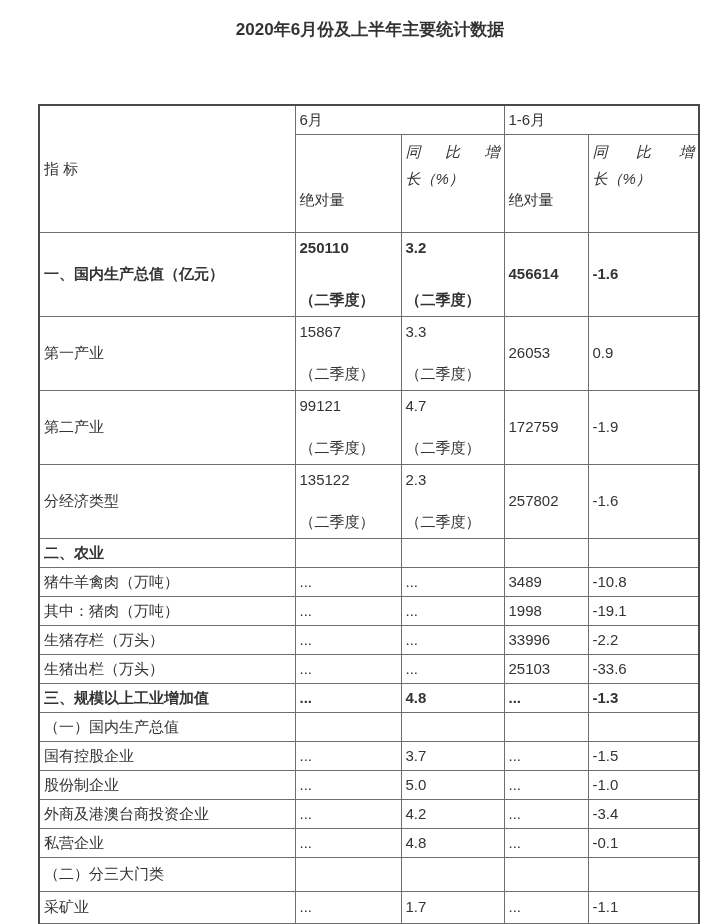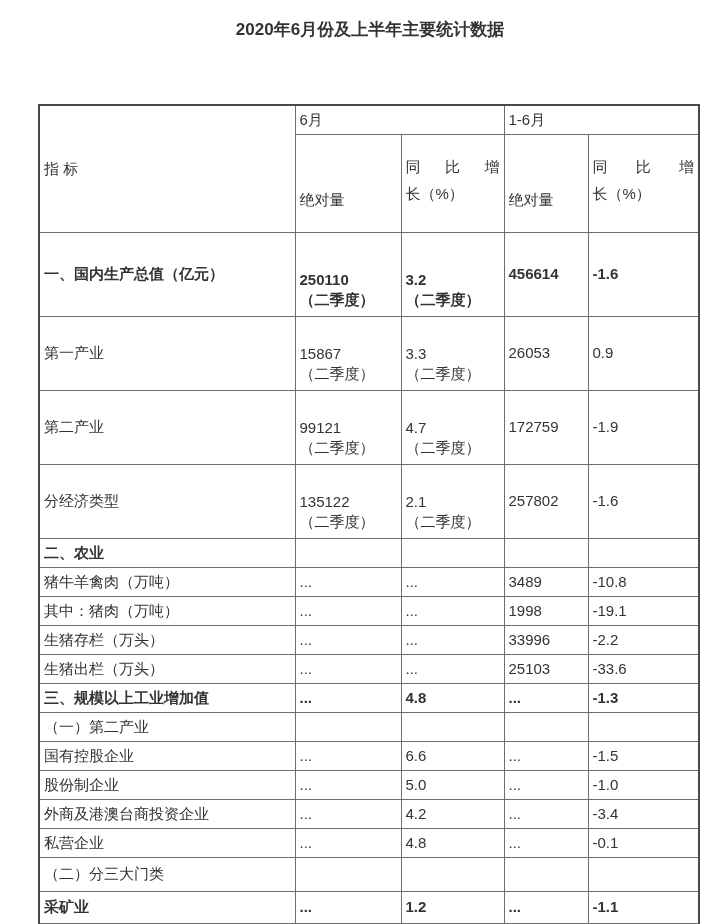--- a/index.html
+++ b/index.html
@@ -40,40 +40,41 @@
     color: #333333;
     overflow: hidden;
     word-break: break-all;
   }
   
   thead tr.hdr1 { height: 29px; }
   thead tr.hdr2 { height: 98px; }
   thead td.abs-cell { vertical-align: top; padding-top: 55px; }
   thead td.yoy-cell {
     vertical-align: top;
-    padding-top: 18px;
+    padding-top: 3px;
     line-height: 27px;
     text-align: justify;
     text-justify: inter-ideograph;
+    font-style: italic;
   }
   
   tbody tr { height: 29px; }
   tbody tr:nth-child(1) { height: 84px; }
   tbody tr:nth-child(2),
   tbody tr:nth-child(3),
   tbody tr:nth-child(4) { height: 74px; }
   tbody tr:nth-child(16) { height: 34px; }
-  tbody tr:nth-child(17) { height: 32px; font-weight: bold; }
+  tbody tr:nth-child(17) { height: 32px; }
   tbody tr.partial { height: 12px; }
   tr.bold td { font-weight: bold; }
   
   .qwrap {
     display: flex;
     flex-direction: column;
-    justify-content: flex-end;
+    justify-content: space-between;
     height: 62px;
     padding: 2px 0;
   }
   tr.bold .qwrap { height: 72px; }
 </style>
 </head>
 <body>
 
 <div class="page">
 
@@ -155,21 +156,21 @@
         <tr class="quarter">
           <td>分经济类型</td>
           <td>
             <div class="qwrap">
               <div>135122</div>
               <div>（二季度）</div>
             </div>
           </td>
           <td>
             <div class="qwrap">
-              <div>2.1</div>
+              <div>2.3</div>
               <div>（二季度）</div>
             </div>
           </td>
           <td>257802</td>
           <td>-1.6</td>
         </tr>
         <tr class="section bold">
           <td>二、农业</td>
           <td></td>
           <td></td>
@@ -205,30 +206,30 @@
           <td>-33.6</td>
         </tr>
         <tr class="data bold">
           <td>三、规模以上工业增加值</td>
           <td>...</td>
           <td>4.8</td>
           <td>...</td>
           <td>-1.3</td>
         </tr>
         <tr class="section">
-          <td>（一）第二产业</td>
+          <td>（一）国内生产总值</td>
           <td></td>
           <td></td>
           <td></td>
           <td></td>
         </tr>
         <tr class="data">
           <td>国有控股企业</td>
           <td>...</td>
-          <td>6.6</td>
+          <td>3.7</td>
           <td>...</td>
           <td>-1.5</td>
         </tr>
         <tr class="data">
           <td>股份制企业</td>
           <td>...</td>
           <td>5.0</td>
           <td>...</td>
           <td>-1.0</td>
         </tr>
@@ -249,21 +250,21 @@
         <tr class="section">
           <td>（二）分三大门类</td>
           <td></td>
           <td></td>
           <td></td>
           <td></td>
         </tr>
         <tr class="data">
           <td>采矿业</td>
           <td>...</td>
-          <td>1.2</td>
+          <td>1.7</td>
           <td>...</td>
           <td>-1.1</td>
         </tr>
         <tr class="partial">
           <td></td>
           <td></td>
           <td></td>
           <td></td>
           <td></td>
         </tr>

